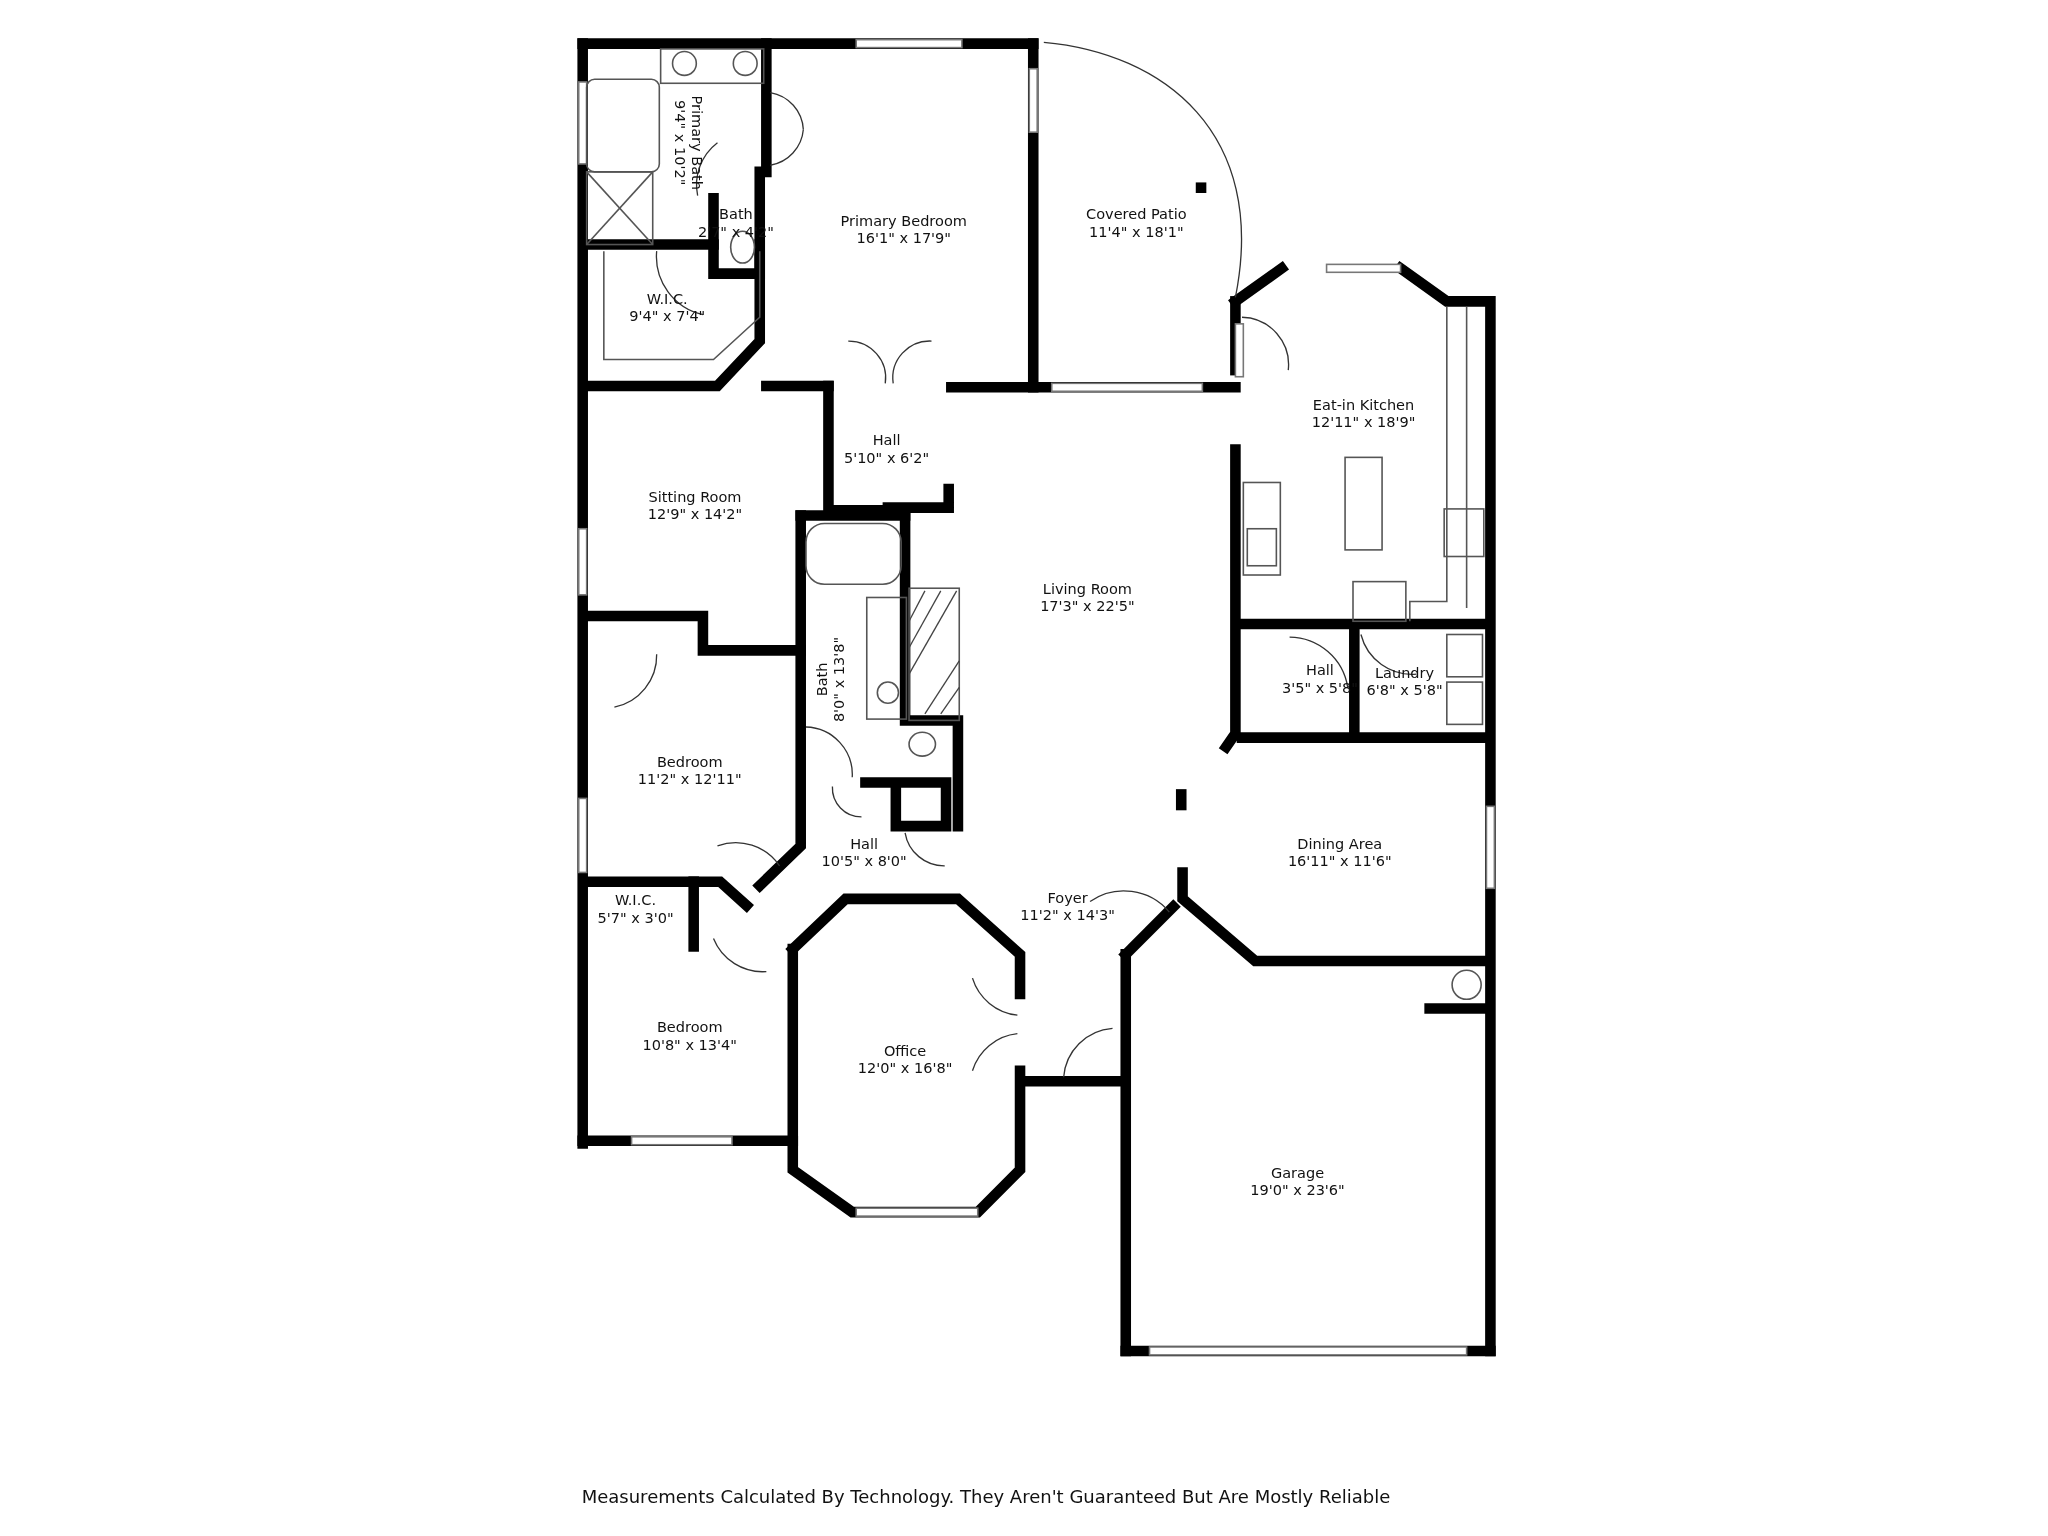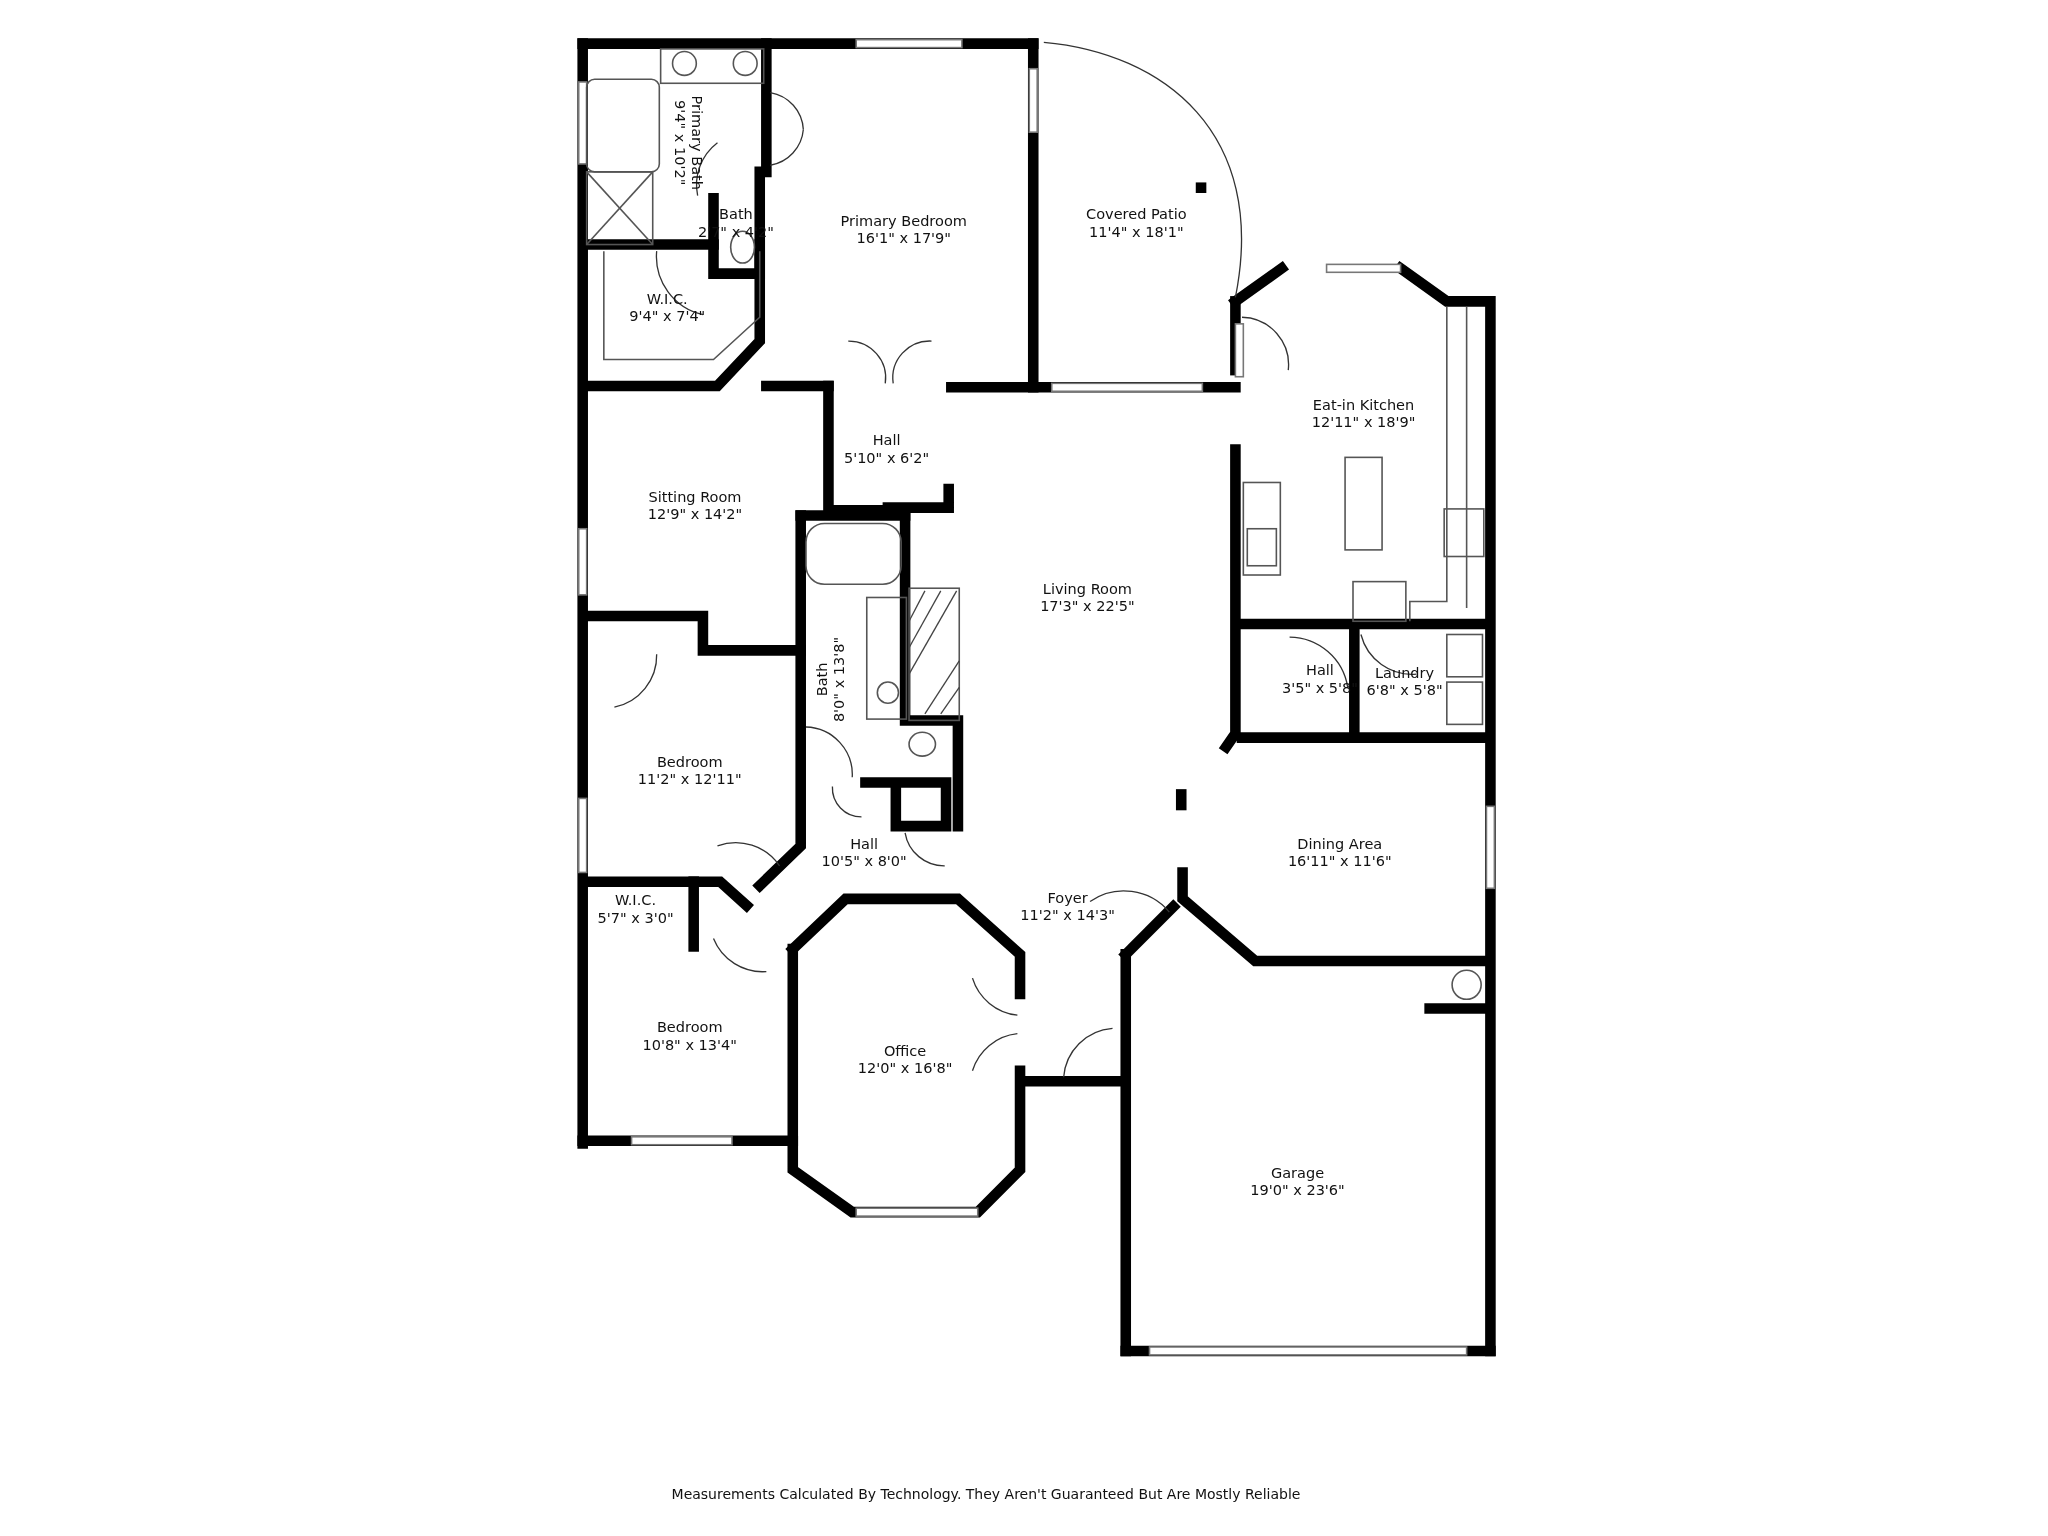--- a/index.html
+++ b/index.html
@@ -3,21 +3,21 @@
 <meta charset="utf-8">
 <style>
   html, body { margin: 0; padding: 0; background: #ffffff; }
   body { width: 2048px; height: 1536px; overflow: hidden; position: relative; font-family: "DejaVu Sans", sans-serif; }
   #plan { position: absolute; left: 0; top: 0; width: 2048px; height: 1536px; }
   .wall { fill: none; stroke: #000; stroke-width: 8; stroke-linejoin: miter; stroke-linecap: square; }
   .fixture { fill: none; stroke: #555; stroke-width: 1.2; }
   .window { fill: #fff; stroke: #777; stroke-width: 1.2; }
   .door-arc { fill: none; stroke: #333; stroke-width: 1; }
   .room-label { font-family: "DejaVu Sans", sans-serif; font-size: 11px; fill: #111; text-anchor: middle; }
-  .footer { position: absolute; left: 0; width: 1972px; top: 1486px; text-align: center; font-family: "DejaVu Sans", sans-serif; font-size: 14px; color: #111; }
+  .footer { position: absolute; left: 0; width: 1972px; top: 1486px; text-align: center; font-family: "DejaVu Sans", sans-serif; font-size: 18px; color: #111; }
 </style>
 </head>
 <body>
 
 <svg id="plan" viewBox="0 0 1550 1162" preserveAspectRatio="none" xmlns="http://www.w3.org/2000/svg">
 
   <g>
 
     <polyline class="wall" points="441,33 782,33"></polyline>
     <polyline class="wall" points="441,33 441,865"></polyline>

